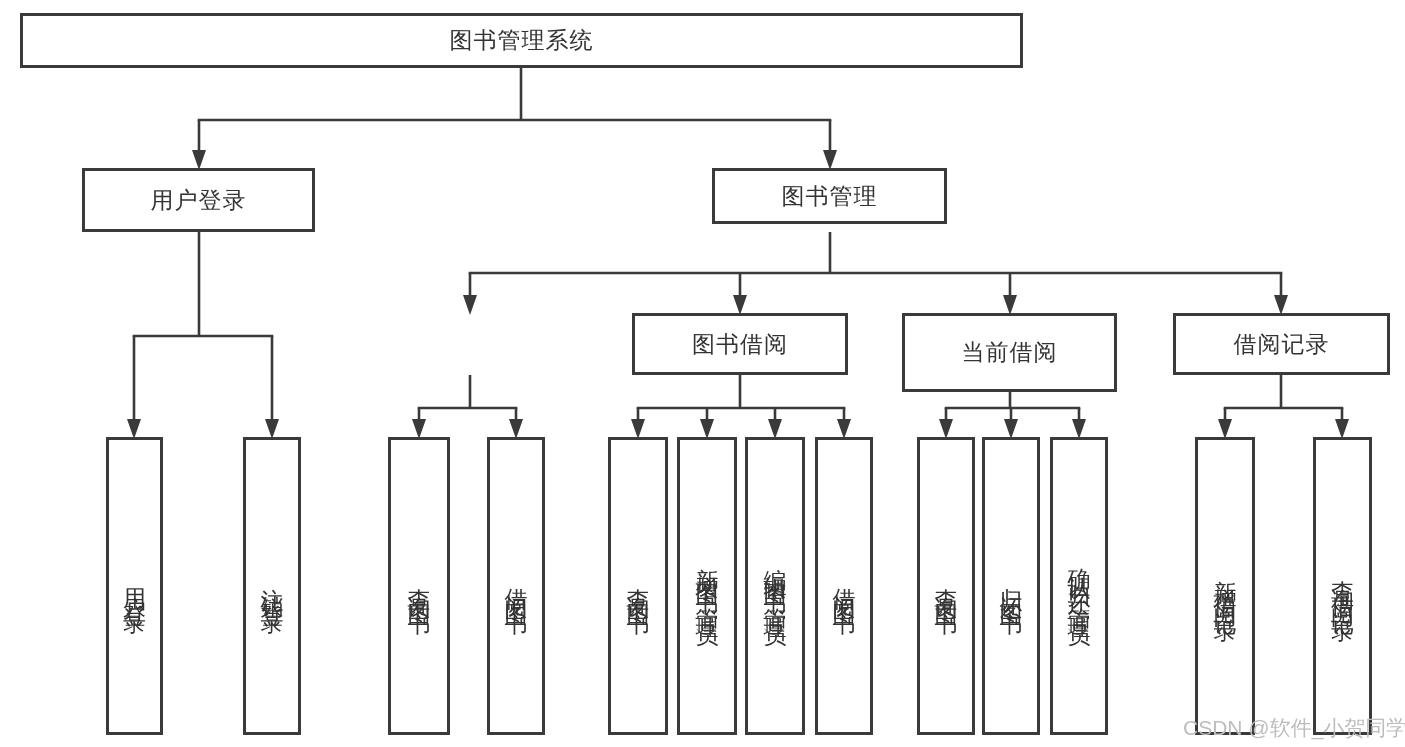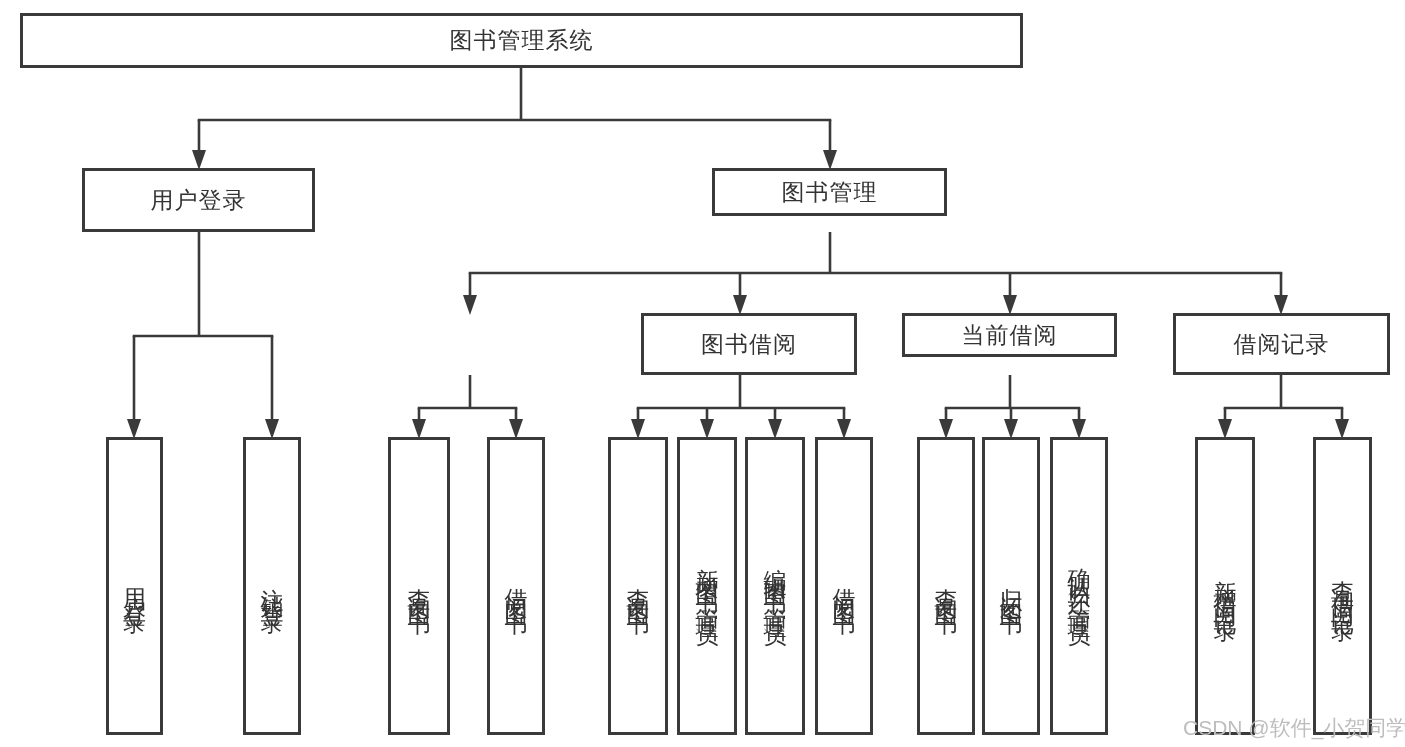--- a/index.html
+++ b/index.html
@@ -102,24 +102,24 @@
       <line x1="1223.7" y1="408" x2="1343.3" y2="408" stroke="#3a3a3a" stroke-width="2.6"></line>
       <line x1="1225" y1="408" x2="1225" y2="421" stroke="#3a3a3a" stroke-width="2.6"></line>
       <polygon points="1218,419 1232,419 1225,439" fill="#3a3a3a"></polygon>
       <line x1="1342" y1="408" x2="1342" y2="421" stroke="#3a3a3a" stroke-width="2.6"></line>
       <polygon points="1335,419 1349,419 1342,439" fill="#3a3a3a"></polygon>
     </svg>
 
   <div class="hbox" style="left:20px;top:13px;width:1003px;height:55px;">图书管理系统</div>
 
   <div class="hbox" style="left:82px;top:168px;width:233px;height:64px;">用户登录</div>
-  <div class="hbox" style="left:712px;top:168px;width:235px;height:48px;">图书管理</div>
+  <div class="hbox" style="left:712px;top:168px;width:235px;height:56px;">图书管理</div>
 
-  <div class="hbox" style="left:632px;top:313px;width:216px;height:62px;margin-left:9px;">图书借阅</div>
-  <div class="hbox" style="left:902px;top:313px;width:215px;height:44px;">当前借阅</div>
+  <div class="hbox" style="left:632px;top:313px;width:216px;height:62px;">图书借阅</div>
+  <div class="hbox" style="left:902px;top:313px;width:215px;height:79px;">当前借阅</div>
   <div class="hbox" style="left:1173px;top:313px;width:217px;height:62px;">借阅记录</div>
 
   <div class="leaf" style="left:106px;width:57px;">用户登录</div>
   <div class="leaf" style="left:243px;width:58px;">注销登录</div>
 
   <div class="leaf" style="left:388px;width:62px;">查询图书</div>
   <div class="leaf" style="left:487px;width:58px;">借阅图书</div>
 
   <div class="leaf" style="left:608px;width:60px;">查询图书</div>
   <div class="leaf" style="left:677px;width:60px;">新增图书（管理员）</div>

